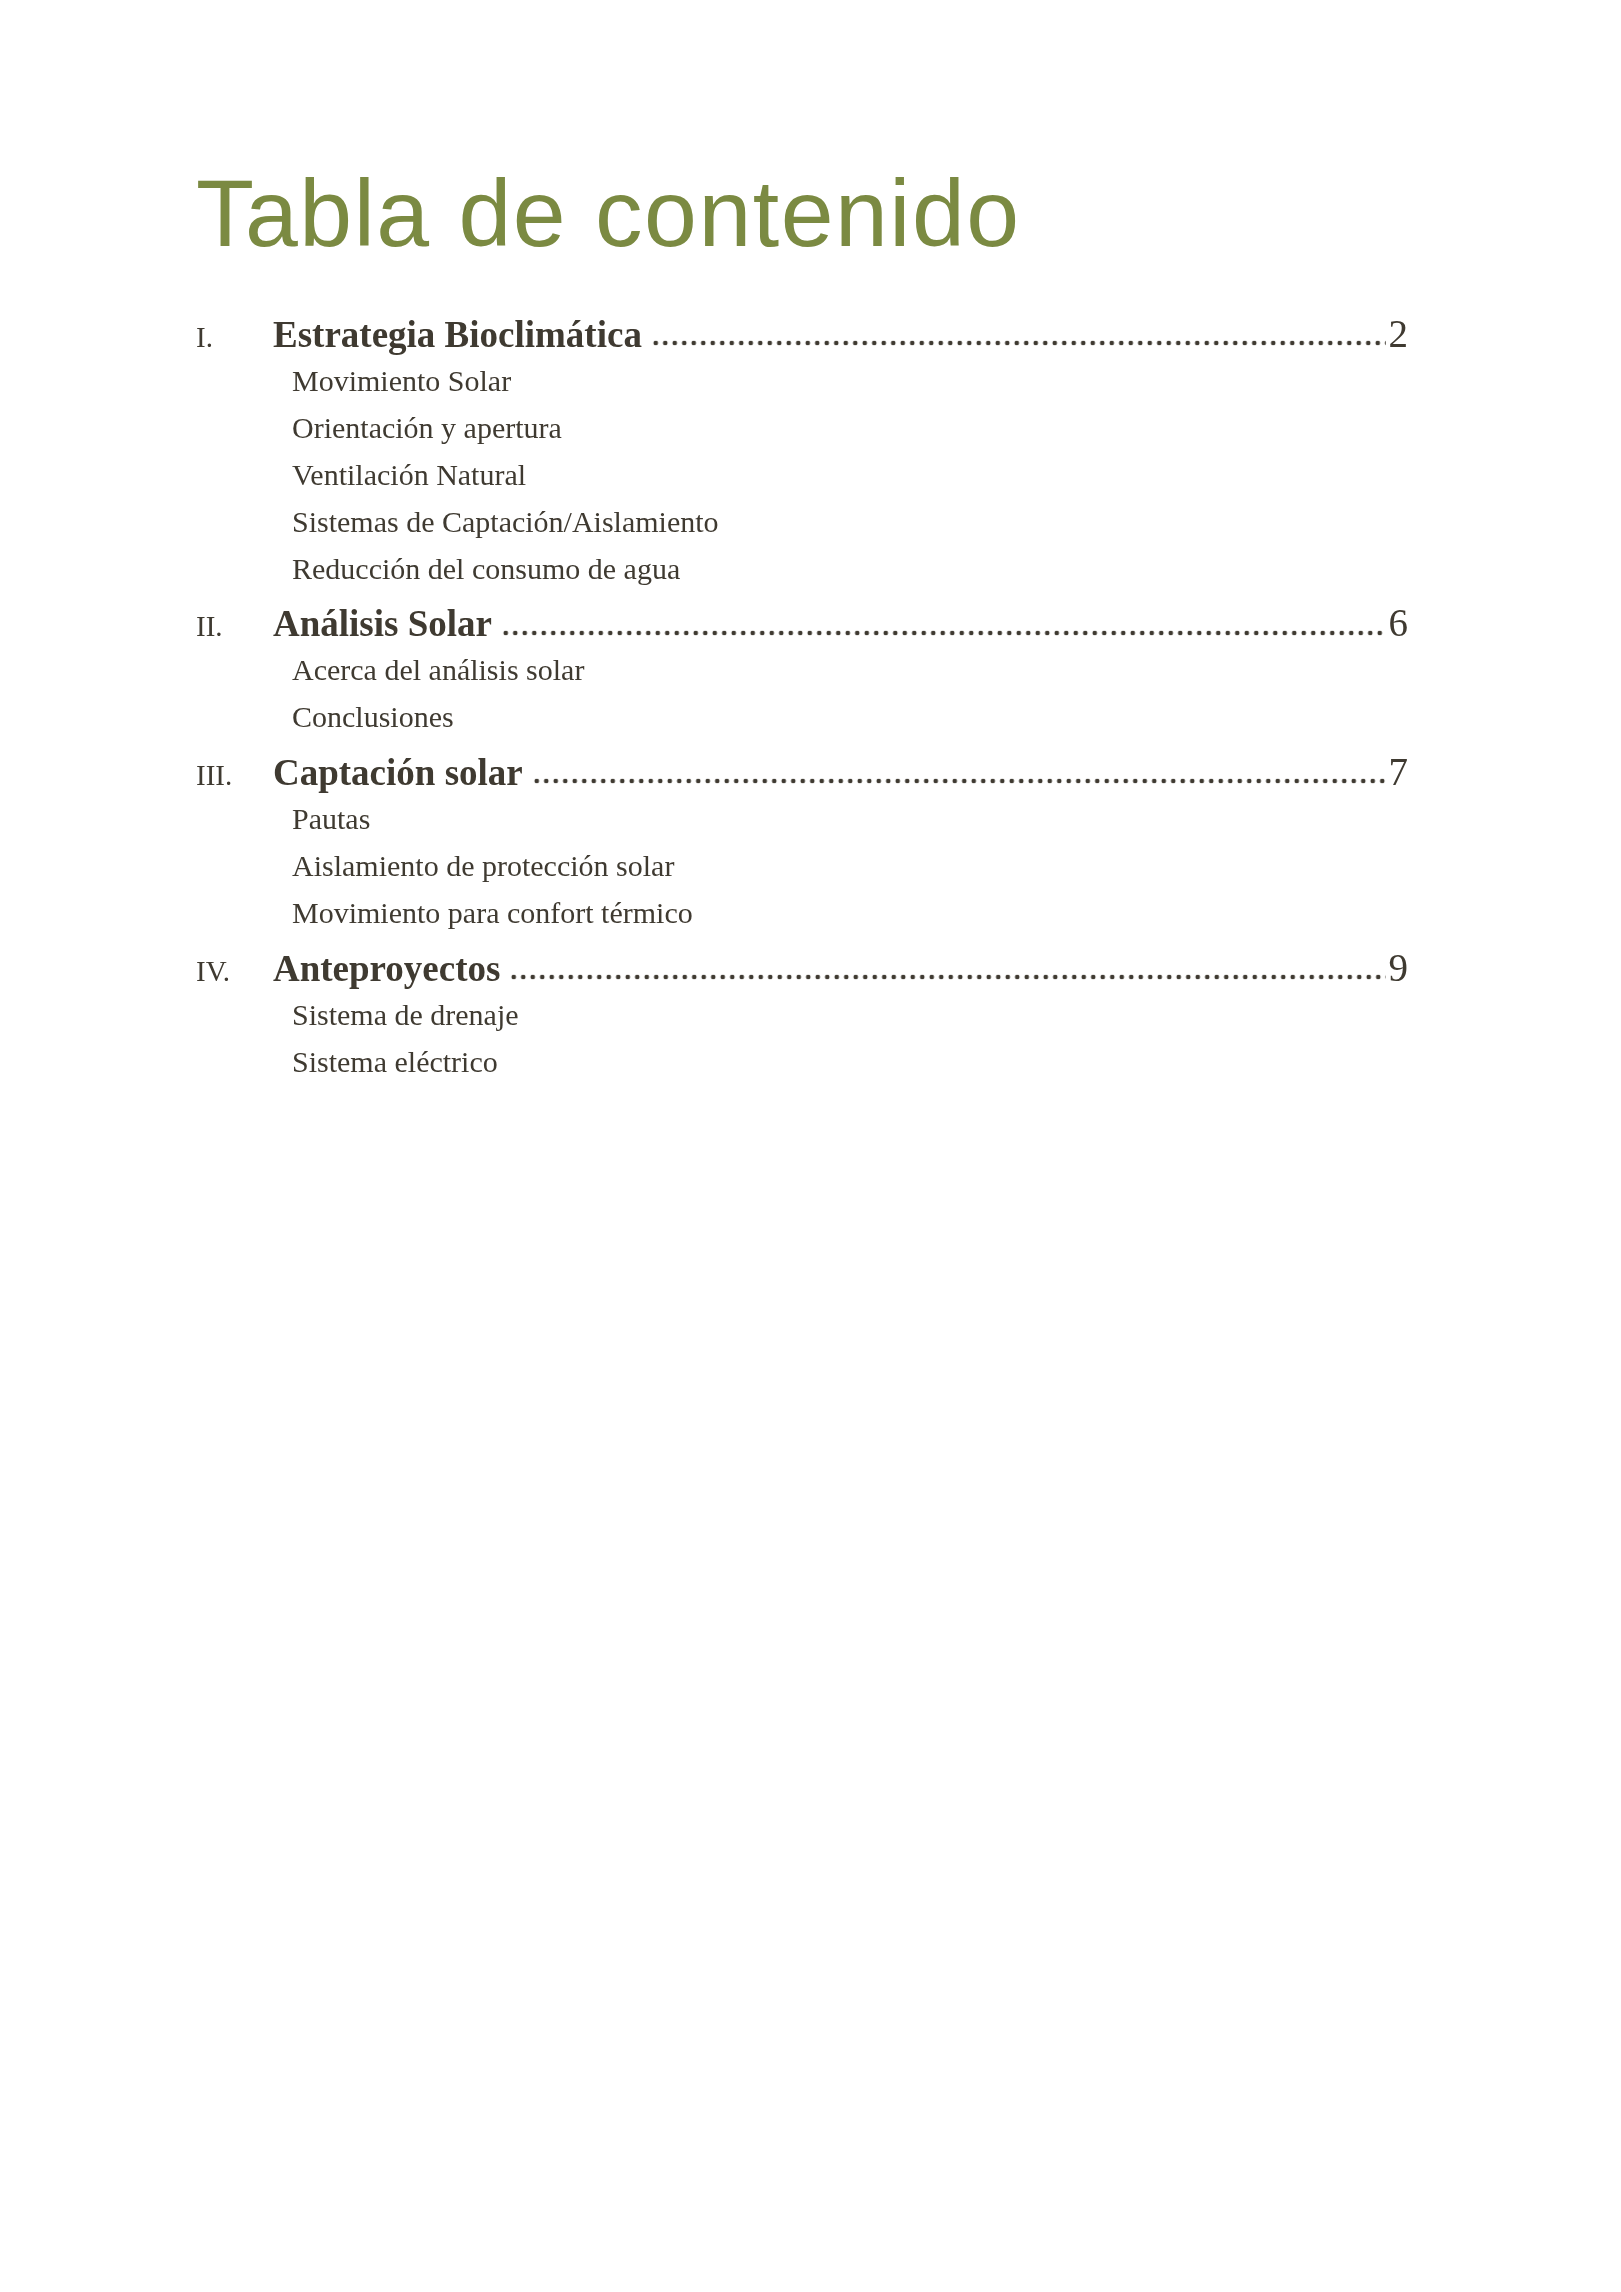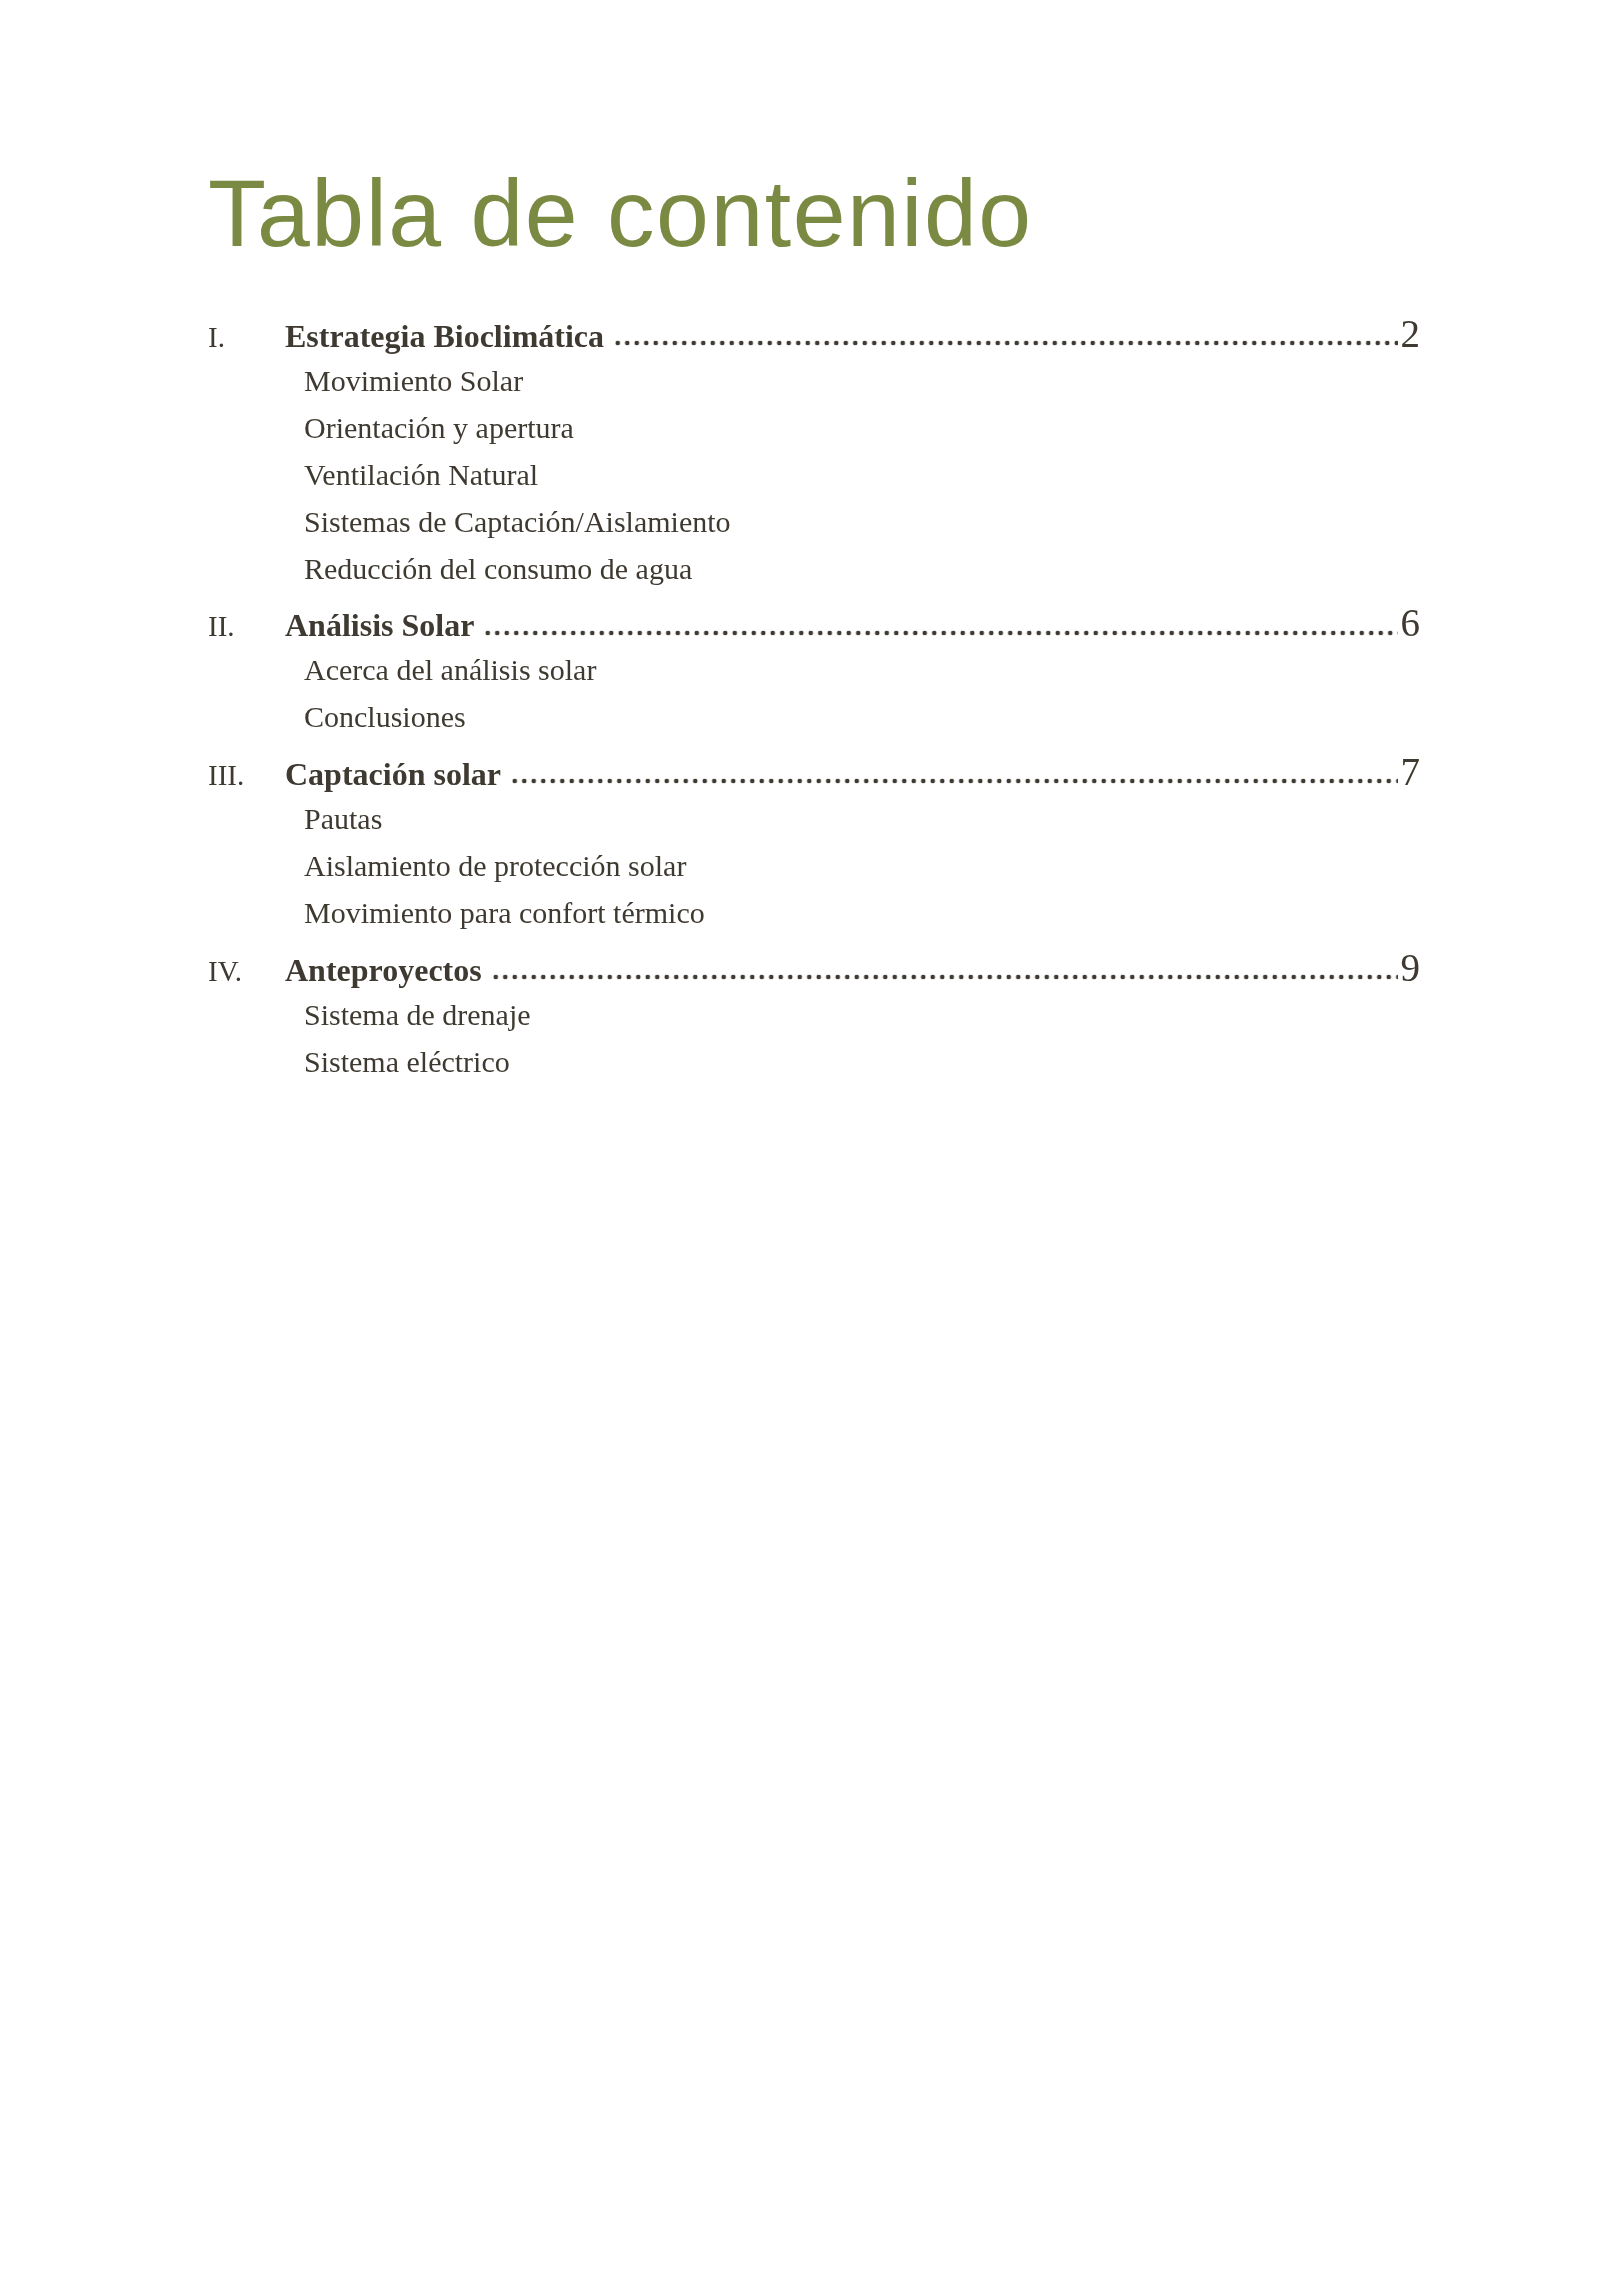--- a/index.html
+++ b/index.html
@@ -10,21 +10,21 @@
   html, body {
     width: 1621px;
     height: 2293px;
     background: #ffffff;
     font-family: "Liberation Serif", serif;
     color: var(--ink);
     overflow: hidden;
   }
   .content {
     position: absolute;
-    left: 208px;
+    left: 196px;
     top: 0;
     width: 1212px;
   }
   .doc-title {
     margin-top: 161px;
     font-family: "Liberation Sans", sans-serif;
     font-weight: 400;
     font-size: 95px;
     line-height: 1.1;
     letter-spacing: 1.5px;
@@ -42,21 +42,21 @@
   }
   .toc-num {
     flex: none;
     width: 77px;
     font-size: 29px;
     line-height: 47px;
   }
   .toc-label {
     flex: none;
     font-weight: bold;
-    font-size: 32px;
+    font-size: 37px;
     line-height: 47px;
     white-space: nowrap;
   }
   .leader {
     flex: 1 1 auto;
     align-self: stretch;
     margin-left: 8.8px;
     margin-right: 2.9px;
     background-image: radial-gradient(circle, var(--ink) 2.1px, transparent 2.6px);
     background-size: 9.5px 5.9px;

